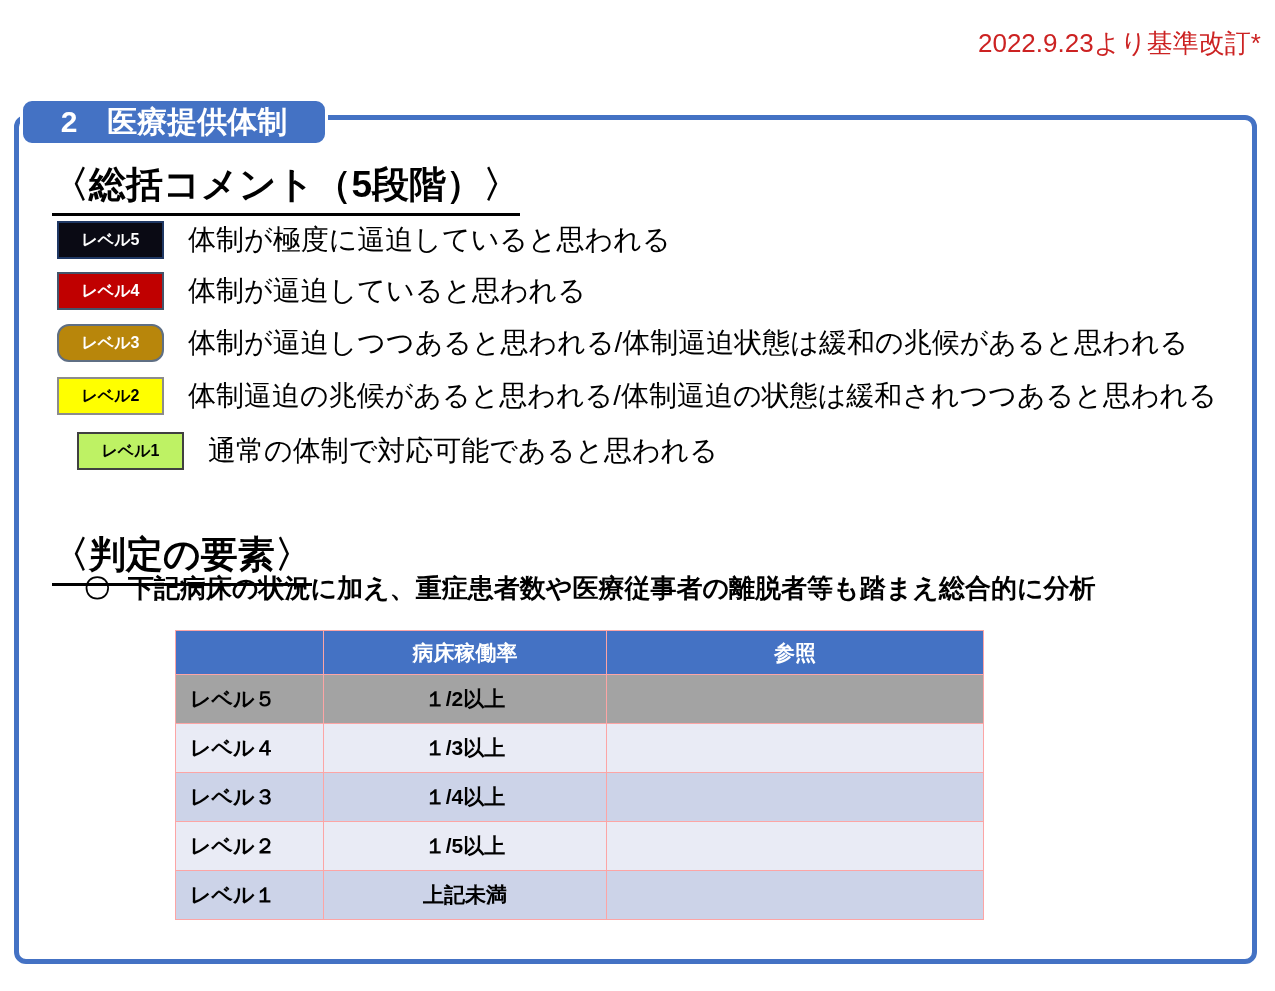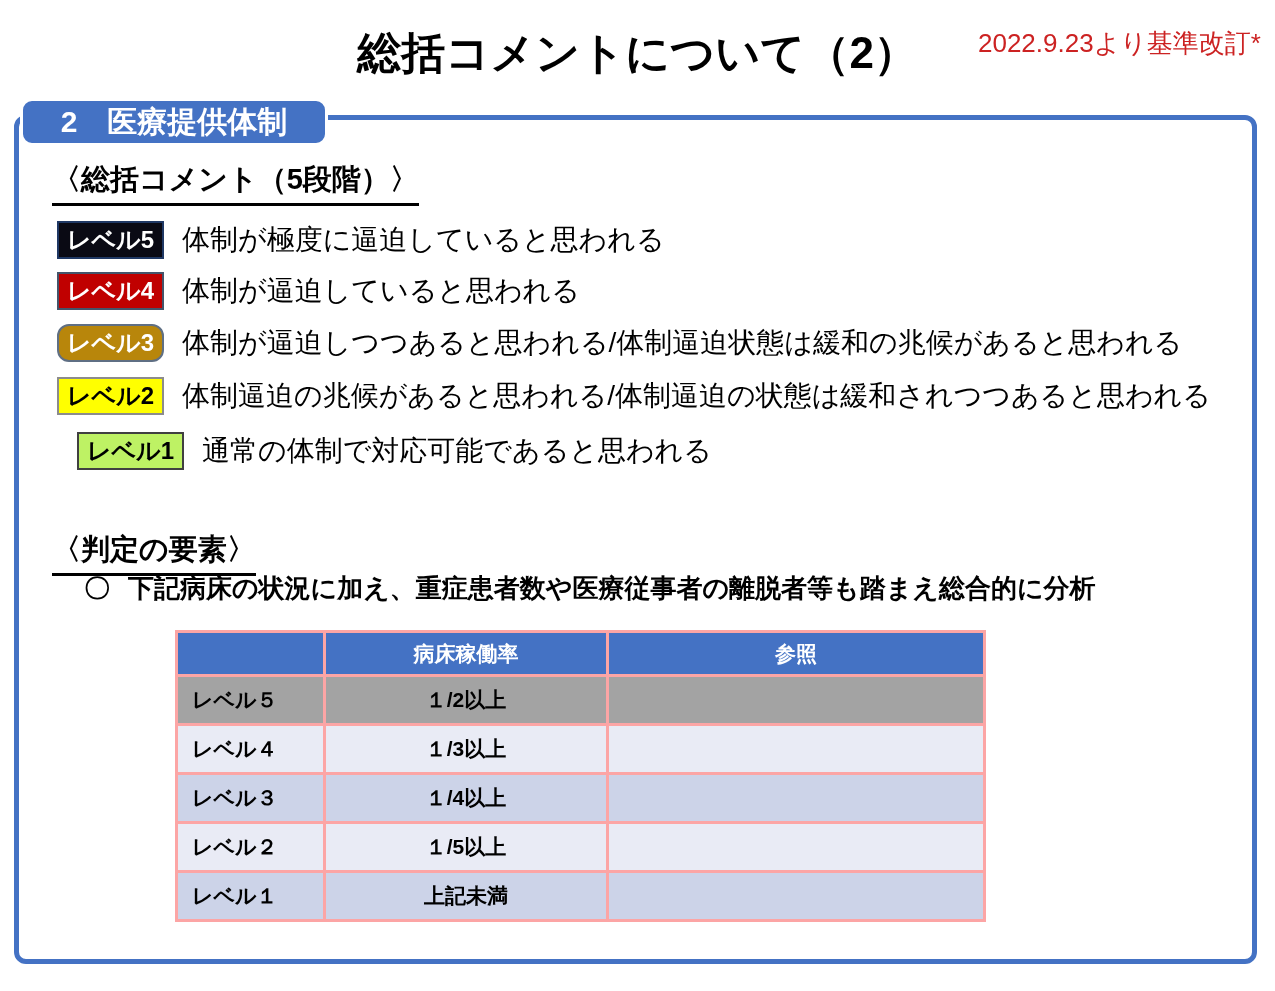--- a/index.html
+++ b/index.html
@@ -21,62 +21,61 @@
     border: 5px solid #4472c4; border-radius: 12px; background: #fff;
   }
   .section-badge {
     position: absolute; left: 20px; top: 98px; height: 48px; min-width: 308px;
     background: #4472c4; border: 3px solid #ffffff; border-radius: 12px;
     color: #fff; font-size: 30px; font-weight: bold;
     display: flex; align-items: center; justify-content: center;
     padding: 0 20px; z-index: 3;
   }
   .section-heading {
-    position: absolute; left: 52px; font-size: 29px; font-weight: bold; color: #000;
+    position: absolute; left: 52px; font-size: 37px; font-weight: bold; color: #000;
     border-bottom: 3px solid #000; padding-bottom: 3px; z-index: 2;
   }
   #heading-summary { top: 160px; }
   #heading-criteria { top: 530px; }
   .level-row {
     position: absolute; left: 57px; height: 38px; display: flex; align-items: center; z-index: 2;
   }
   .level-badge {
     width: 107px; height: 38px; border: 2px solid #44546a;
     display: flex; align-items: center; justify-content: center;
-    font-size: 24px; font-weight: bold; flex: 0 0 auto;
+    font-size: 16px; font-weight: bold; flex: 0 0 auto;
   }
   .level-desc {
-    margin-left: 18px; font-size: 28px; color: #000; white-space: nowrap;
+    margin-left: 24px; font-size: 28px; color: #000; white-space: nowrap;
   }
   .bullet-line {
     position: absolute; left: 84px; top: 571px; font-size: 26px; font-weight: bold;
     color: #000; white-space: nowrap; z-index: 2;
   }
   .bullet-marker { margin-right: 18px; }
   .criteria-table {
     position: absolute; left: 175px; top: 630px; z-index: 2;
     border-collapse: collapse; table-layout: fixed;
   }
   .criteria-table th, .criteria-table td {
-    border: 3px solid #fca5a5; font-size: 21px; font-weight: bold;
+    border: 1px solid #fca5a5; font-size: 21px; font-weight: bold;
     text-align: center; vertical-align: middle; overflow: hidden;
   }
   .criteria-table th { color: #ffffff; height: 44px; }
   .criteria-table td { color: #000000; height: 49px; }
   .criteria-table .col-level  { width: 148px; }
   .criteria-table .col-rate   { width: 283px; }
   .criteria-table .col-ref    { width: 377px; }
   .criteria-table td.cell-level { text-align: left; padding-left: 14px; }
 </style>
 </head>
 <body>
 
 <div class="page">
 
-  <div class="title">総括コメントについて（2）</div>
   <div class="revision">2022.9.23より基準改訂*</div>
 
   <div class="frame"></div>
 
   <div class="section-badge">2　医療提供体制</div>
 
   <div class="section-heading" id="heading-summary">〈総括コメント（5段階）〉</div>
 
   <div class="level-row" style="top:221px">
     <div class="level-badge" style="background-color: rgb(10, 10, 20); color: rgb(255, 255, 255); border-color: rgb(31, 56, 100);">レベル5</div>

